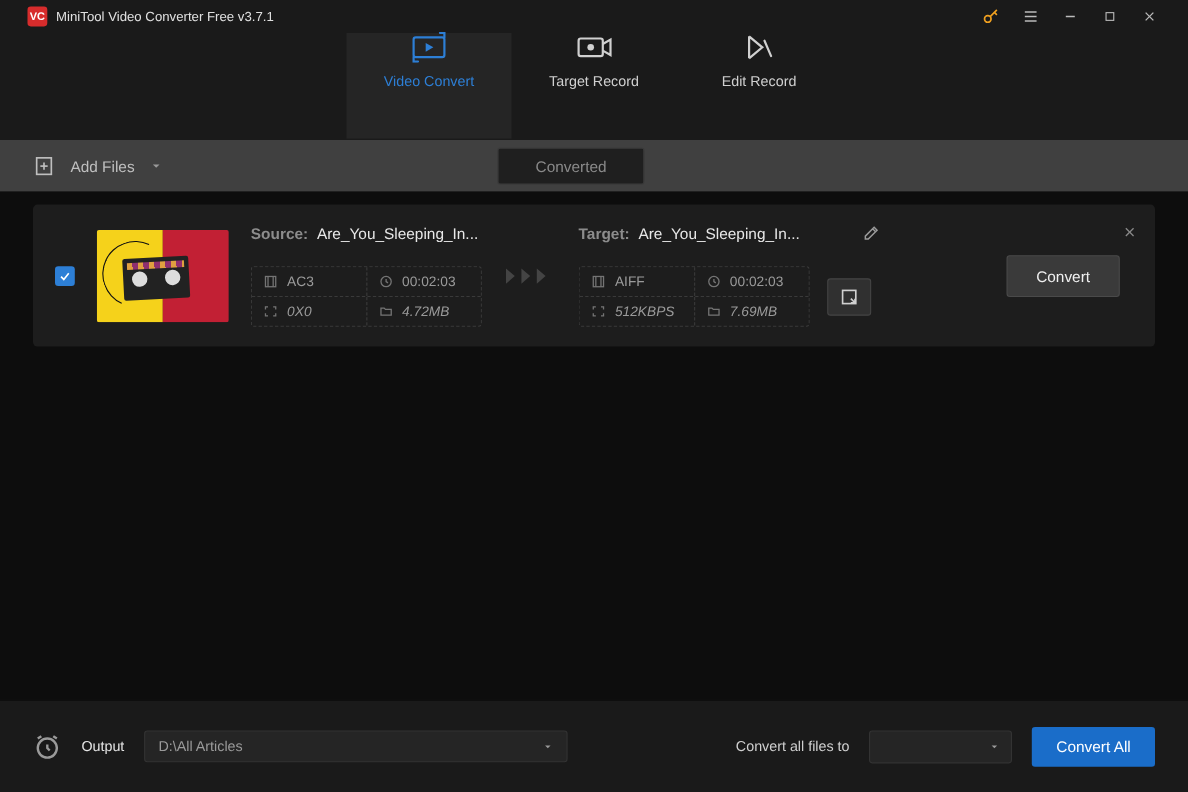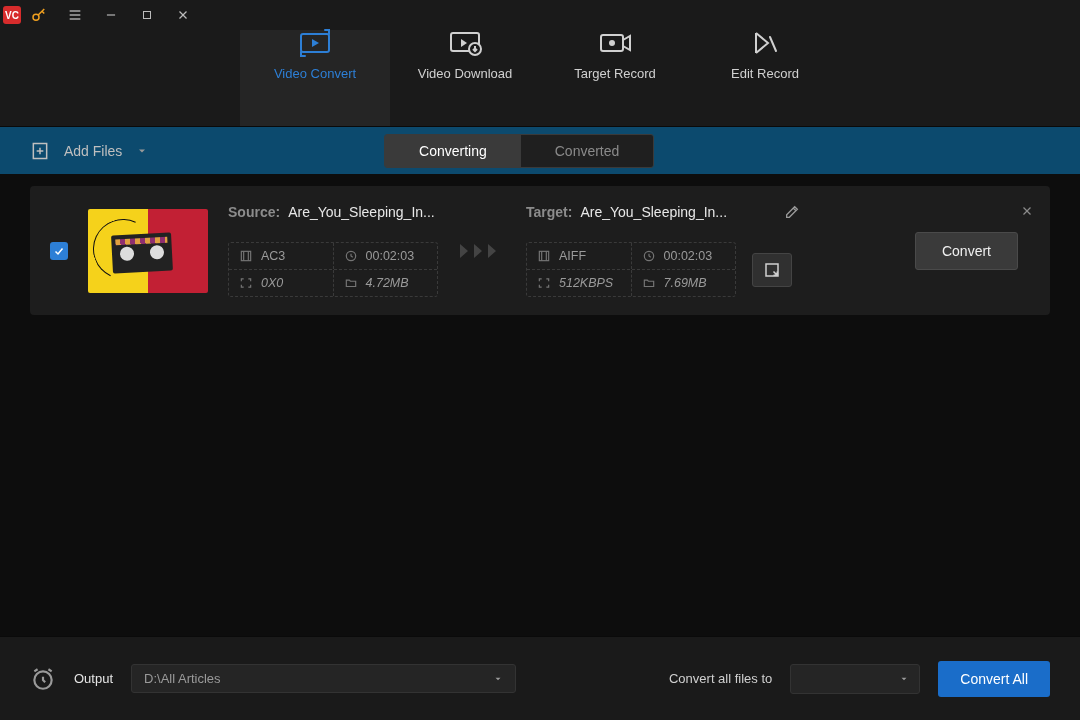--- a/index.html
+++ b/index.html
@@ -1,35 +1,35 @@
 <!DOCTYPE html>
 <html><head>
 <meta charset="utf-8">
 <style>
   * { box-sizing: border-box; margin: 0; padding: 0; font-family: -apple-system, "Segoe UI", Arial, sans-serif; }
   body { width: 1080px; height: 720px; background: #0d0d0d; color: #e0e0e0; overflow: hidden; }
   
   
-  .titlebar { height: 30px; background: #1a1a1a; display: flex; align-items: center; padding: 0 3px; }
+  .titlebar { height: 30px; background: #1a1a1a; display: flex; align-items: center; padding: 0 25px; }
   .app-logo { width: 18px; height: 18px; background: #d72c2c; border-radius: 3px; display: flex; align-items: center; justify-content: center; font-size: 10px; color: #fff; font-weight: bold; margin-right: 8px; }
   .app-title { font-size: 12px; color: #e0e0e0; flex: 1; }
   .titlebar-controls { display: flex; align-items: center; gap: 16px; }
   .titlebar-btn { width: 20px; height: 20px; display: flex; align-items: center; justify-content: center; cursor: pointer; }
   .key-icon svg { stroke: #f0a020; }
   
   
   .main-tabs { height: 96px; background: #1a1a1a; display: flex; justify-content: center; align-items: stretch; }
   .main-tab { width: 150px; display: flex; flex-direction: column; align-items: center; justify-content: flex-start; gap: 10px; cursor: pointer; }
   .main-tab.active { background: #252525; }
   .main-tab.active .main-tab-label { color: #2d7fd6; }
   .main-tab-icon { width: 36px; height: 26px; display: flex; align-items: center; justify-content: center; }
   .main-tab-label { font-size: 13px; color: #d0d0d0; }
   
   
-  .toolbar { height: 48px; background: #0c4a6e; display: flex; align-items: center; padding: 0 30px; border-top: 1px solid #0a0a0a; }
+  .toolbar { height: 48px; background: #404040; display: flex; align-items: center; padding: 0 30px; border-top: 1px solid #0a0a0a; }
   .add-files { display: flex; align-items: center; gap: 14px; cursor: pointer; }
   .add-files-label { font-size: 14px; color: #bfbfbf; font-weight: 500; }
   .add-files-caret { color: #999; }
   .status-tabs { display: flex; margin: 0 auto; border: 1px solid #3a3a3a; border-radius: 3px; overflow: hidden; }
   .status-tab { padding: 8px 34px; font-size: 14px; cursor: pointer; color: #8a8a8a; background: #1f1f1f; }
   .status-tab.active { background: #3a3a3a; color: #fff; font-weight: 500; }
   
   
   .content { height: 462px; padding: 12px 30px; overflow-y: auto; }
   .file-row { background: #1d1d1d; border-radius: 4px; padding: 18px 20px; display: flex; align-items: center; gap: 20px; position: relative; }
@@ -73,20 +73,21 @@
   .convert-to-select { background:#252525; border:1px solid #333; border-radius:3px; width:130px; height:30px; display:flex; align-items:center; justify-content:flex-end; padding:0 10px; cursor:pointer; color:#9a9a9a; }
   .convert-all-btn { background:#1a6dc9; border:none; border-radius:3px; padding:10px 22px; font-size:14px; color:#fff; cursor:pointer; font-weight:500; }
   
   svg { display:block; }
 </style>
 </head>
 <body>
 
 <div class="titlebar">
   <div class="app-logo">VC</div>
+  <div class="app-title">MiniTool Video Converter Free v3.7.1</div>
   <div class="titlebar-controls">
     <div class="titlebar-btn key-icon">
       <svg width="18" height="18" viewBox="0 0 24 24" fill="none" stroke="currentColor" stroke-width="2">
           <circle cx="8" cy="15" r="4"></circle>
           <path d="M10.9 12.1 L19 4 M16 7 l3 3"></path>
         </svg>
     </div>
     <div class="titlebar-btn">
       <svg width="16" height="16" viewBox="0 0 24 24" stroke="#bbb" stroke-width="2">
           <line x1="4" y1="6" x2="20" y2="6"></line>
@@ -116,31 +117,20 @@
 <div class="main-tabs">
   <div class="main-tab active">
     <div class="main-tab-icon">
       <svg width="36" height="28" viewBox="0 0 36 28" fill="none" stroke="#2d7fd6" stroke-width="2">
           <rect x="4" y="5" width="28" height="18" rx="2"></rect>
           <path d="M15 10 l7 4 -7 4 z" fill="#2d7fd6" stroke="none"></path>
           <path d="M28 1 h4 v4 M8 27 h-4 v-4" stroke-linecap="round"></path>
         </svg>
     </div>
     <div class="main-tab-label">Video Convert</div>
-  </div>
-  <div class="main-tab">
-    <div class="main-tab-icon">
-      <svg width="36" height="28" viewBox="0 0 36 28" fill="none" stroke="#d0d0d0" stroke-width="2">
-          <rect x="4" y="4" width="28" height="18" rx="2"></rect>
-          <path d="M14 10 l6 4 -6 4 z" fill="#d0d0d0" stroke="none"></path>
-          <circle cx="28" cy="20" r="6" fill="#1a1a1a"></circle>
-          <path d="M28 17 v5 M26 20 l2 2 2-2"></path>
-        </svg>
-    </div>
-    <div class="main-tab-label">Video Download</div>
   </div>
   <div class="main-tab">
     <div class="main-tab-icon">
       <svg width="36" height="28" viewBox="0 0 36 28" fill="none" stroke="#d0d0d0" stroke-width="2">
           <rect x="4" y="6" width="22" height="16" rx="2"></rect>
           <path d="M26 11 l7-4 v14 l-7-4"></path>
           <circle cx="15" cy="14" r="3" fill="#d0d0d0" stroke="none"></circle>
         </svg>
     </div>
     <div class="main-tab-label">Target Record</div>
@@ -164,21 +154,20 @@
         <line x1="8" y1="12" x2="16" y2="12"></line>
       </svg>
     <span class="add-files-label">Add Files</span>
     <span class="add-files-caret">
       <svg width="12" height="12" viewBox="0 0 24 24" fill="#999">
           <path d="M6 9 l6 6 6-6 z"></path>
         </svg>
     </span>
   </div>
   <div class="status-tabs">
-    <div class="status-tab active">Converting</div>
     <div class="status-tab">Converted</div>
   </div>
   <div style="width:160px"></div>
 </div>
 
 <div class="content">
   <div class="file-row">
     <div class="file-checkbox">
       <svg width="12" height="12" viewBox="0 0 24 24" fill="none" stroke-width="3">
           <polyline points="5,13 10,18 19,7"></polyline>

